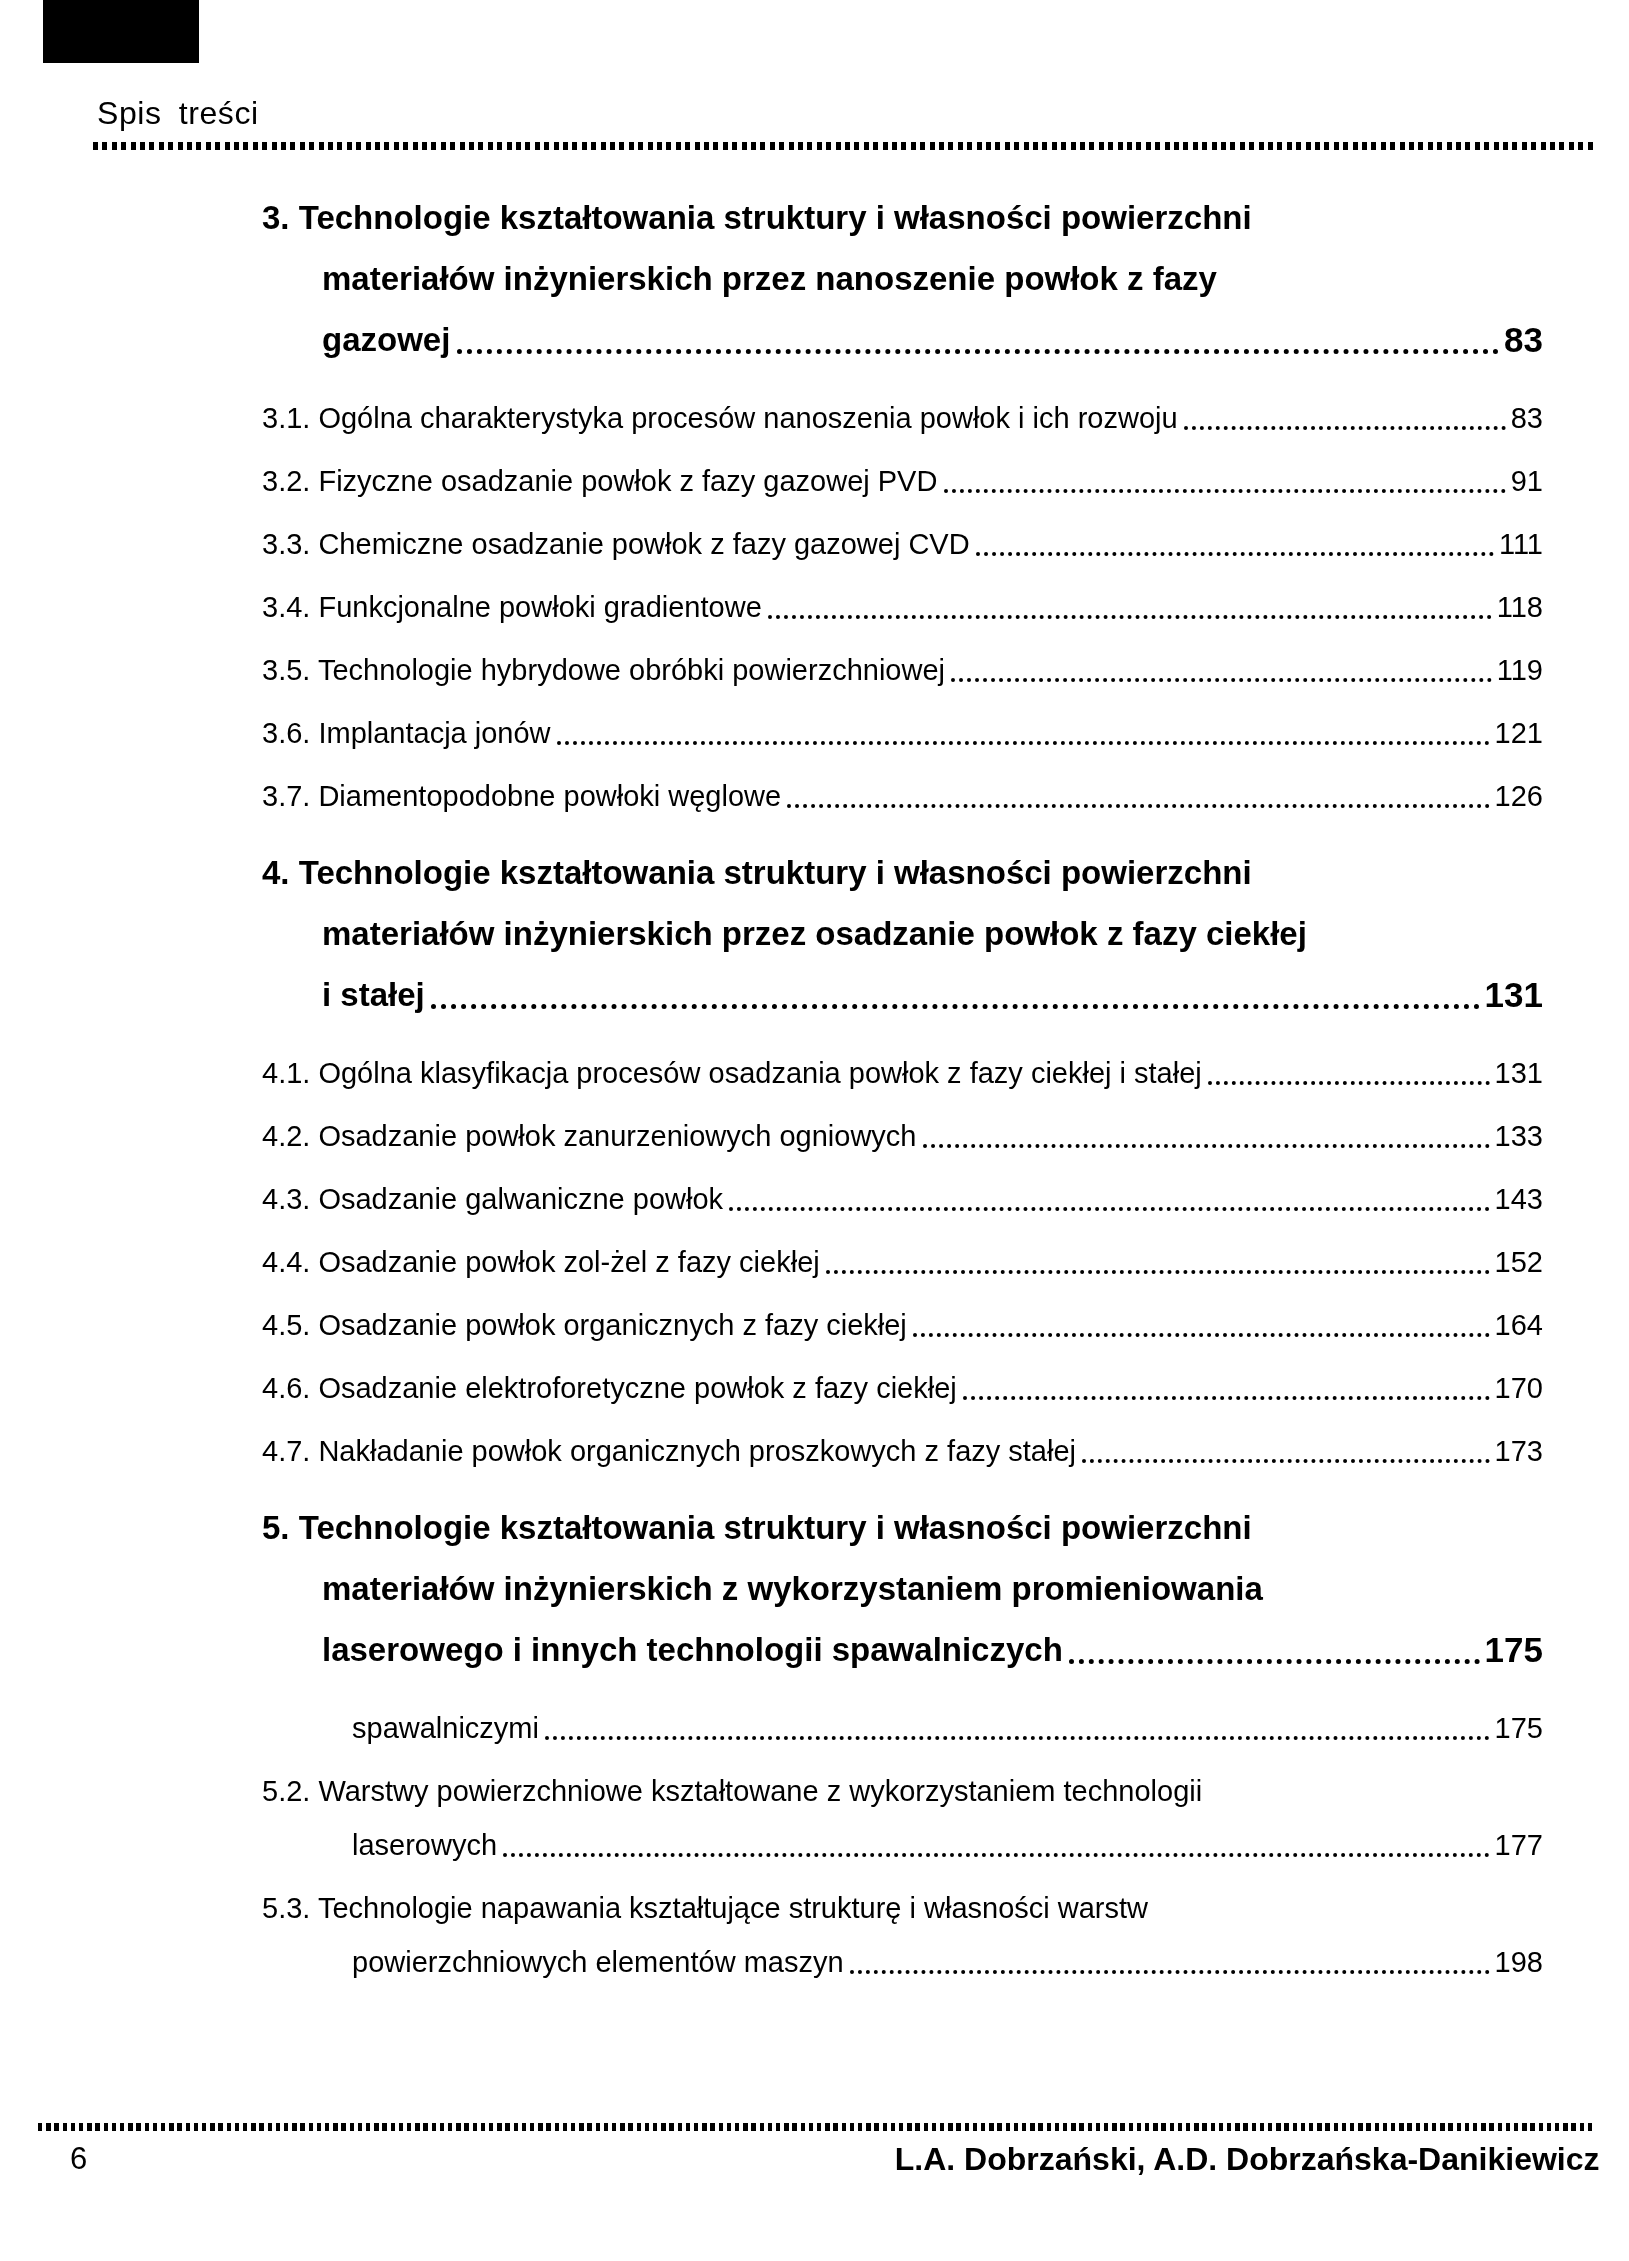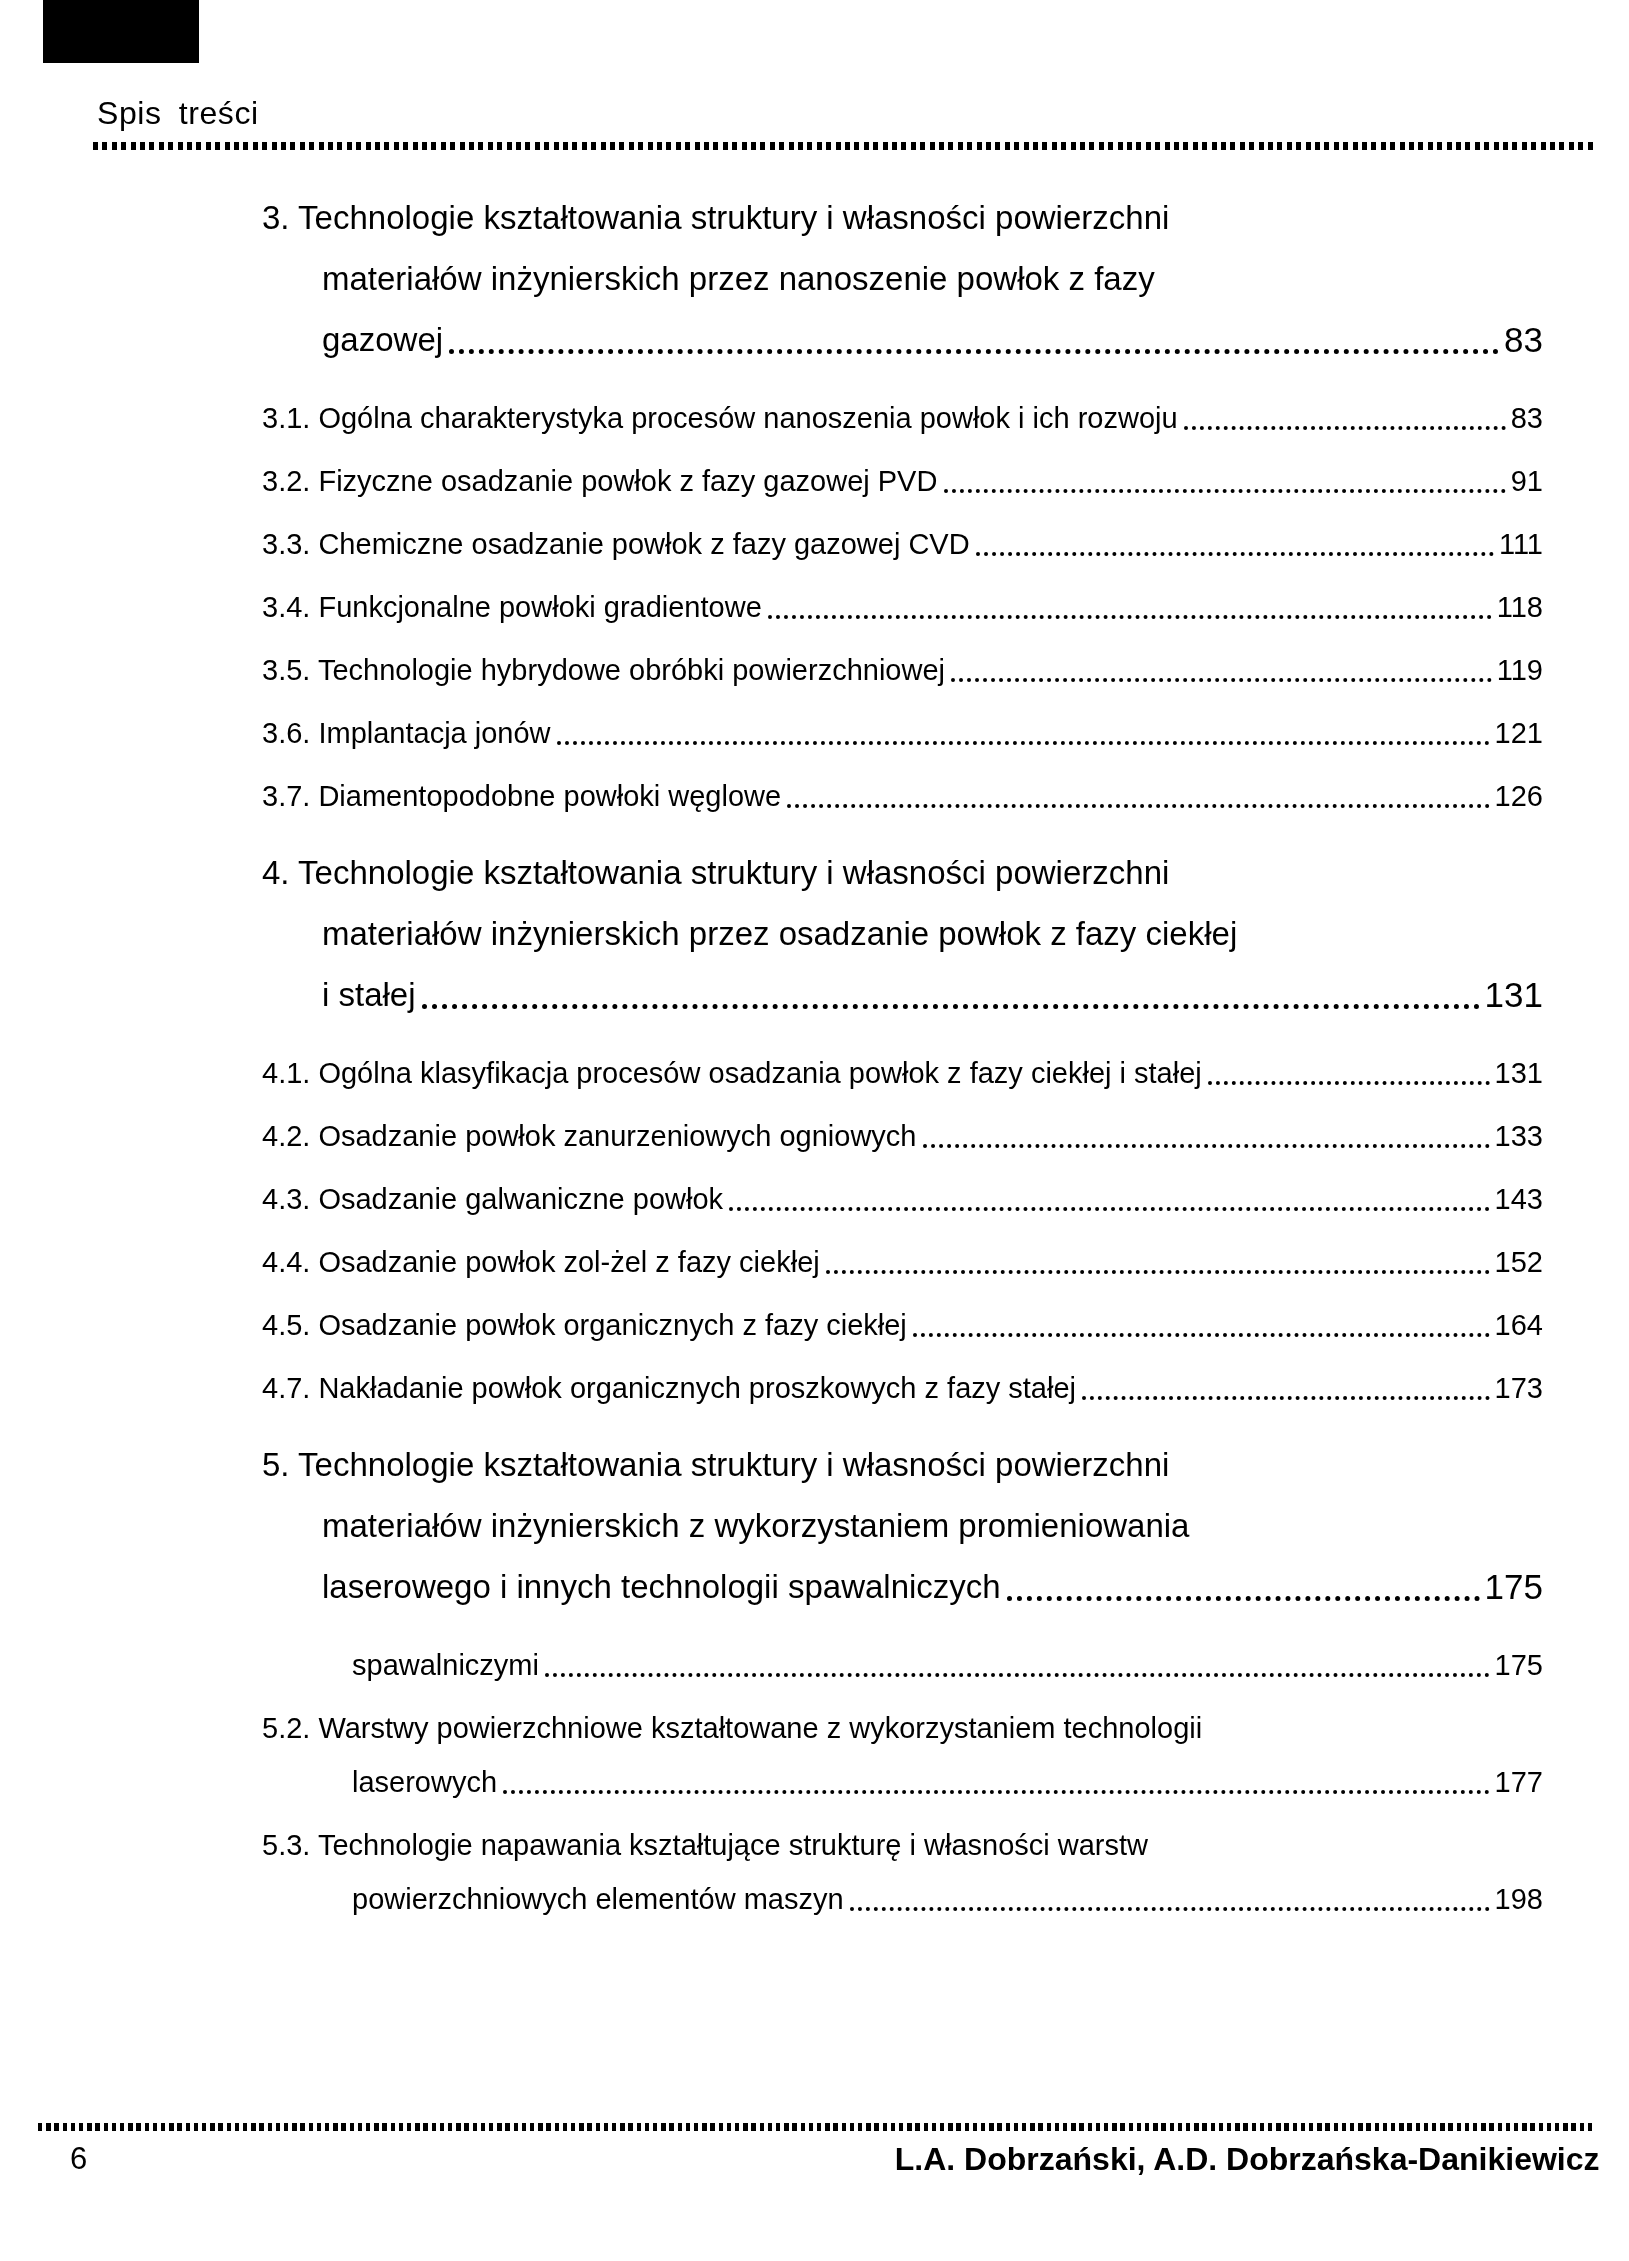--- a/index.html
+++ b/index.html
@@ -17,21 +17,21 @@
     position: absolute; left: 97px; top: 94px;
     font-size: 32px; line-height: 1.2;
     word-spacing: 7.5px; letter-spacing: 0.6px;
   }
   .head-rule {
     position: absolute; left: 93px; top: 142px; width: 1503px; height: 7.5px;
     background: repeating-linear-gradient(90deg, #000 0 5px, transparent 5px 9.4px);
   }
   #toc { position: absolute; left: 262px; top: 167px; right: 86px; }
   .entry .line, .entry .row { white-space: nowrap; }
-  .section { font-weight: normal; font-size: 33px; margin: 20px 0 31px 0; }
+  .section { font-weight: bold; font-size: 33px; margin: 20px 0 31px 0; }
   .section .line, .section .row { line-height: 61px; }
   .section .ind { padding-left: 60px; }
   .sub { font-size: 29px; margin: 0 0 28px 0; }
   .sub .line, .sub .row { line-height: 35px; }
   .sub .row.ind2 { padding-left: 90px; margin-top: 19px; align-items: flex-end; }
   .row { display: flex; align-items: flex-end; }
   .lbl { flex: 0 0 auto; }
   .leader {
     flex: 1 1 0; min-width: 25px;
     border-bottom: 4.4px dotted #000;
@@ -160,20 +160,27 @@
       </div>
       <div class="entry sub">
         <div class="row">
           <span class="lbl">4.5. Osadzanie powłok organicznych z fazy ciekłej</span>
           <span class="leader"></span>
           <span class="pg">164</span>
         </div>
       </div>
       <div class="entry sub">
         <div class="row">
+          <span class="lbl">4.6. Osadzanie elektroforetyczne powłok z fazy ciekłej</span>
+          <span class="leader"></span>
+          <span class="pg">170</span>
+        </div>
+      </div>
+      <div class="entry sub">
+        <div class="row">
           <span class="lbl">4.7. Nakładanie powłok organicznych proszkowych z fazy stałej</span>
           <span class="leader"></span>
           <span class="pg">173</span>
         </div>
       </div>
       <div class="entry section">
         <div class="line">5. Technologie kształtowania struktury i własności powierzchni</div>
         <div class="line ind">materiałów inżynierskich z wykorzystaniem promieniowania</div>
         <div class="row ind">
           <span class="lbl">laserowego i innych technologii spawalniczych</span>

